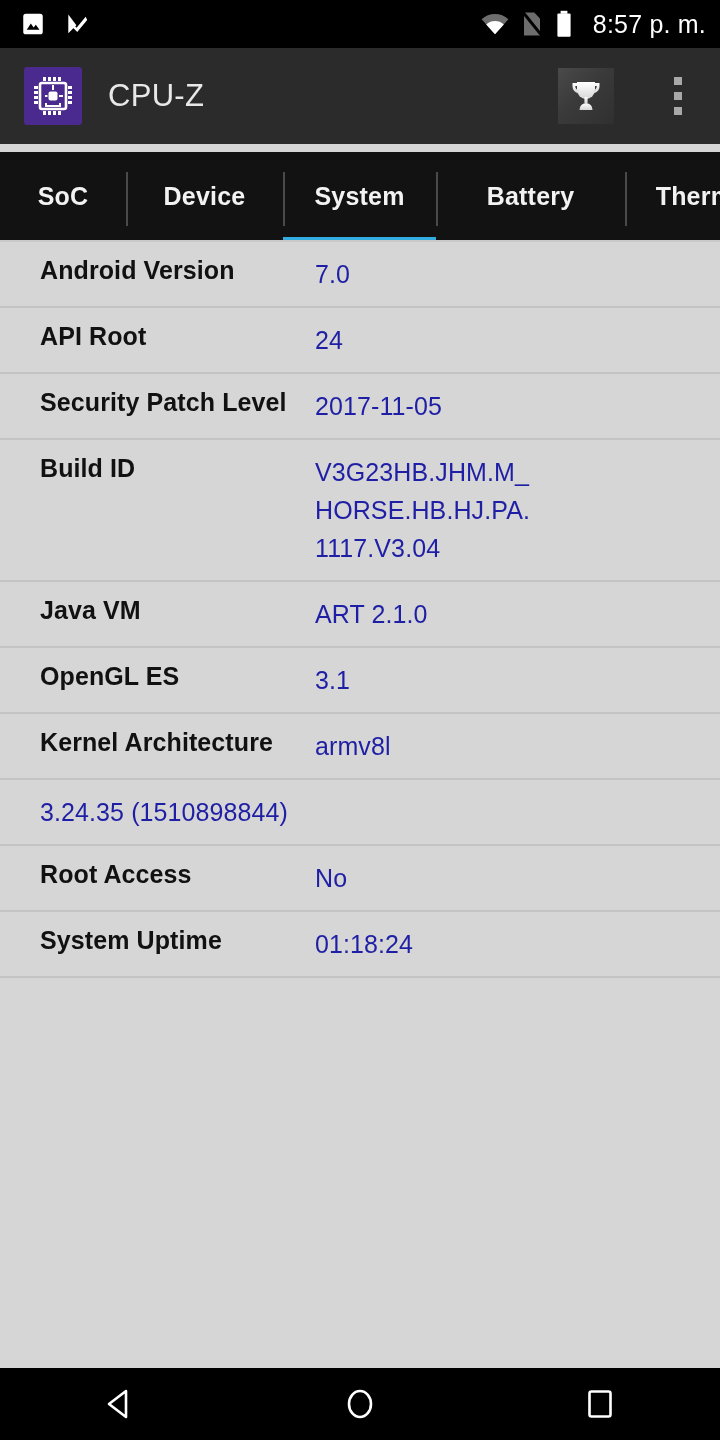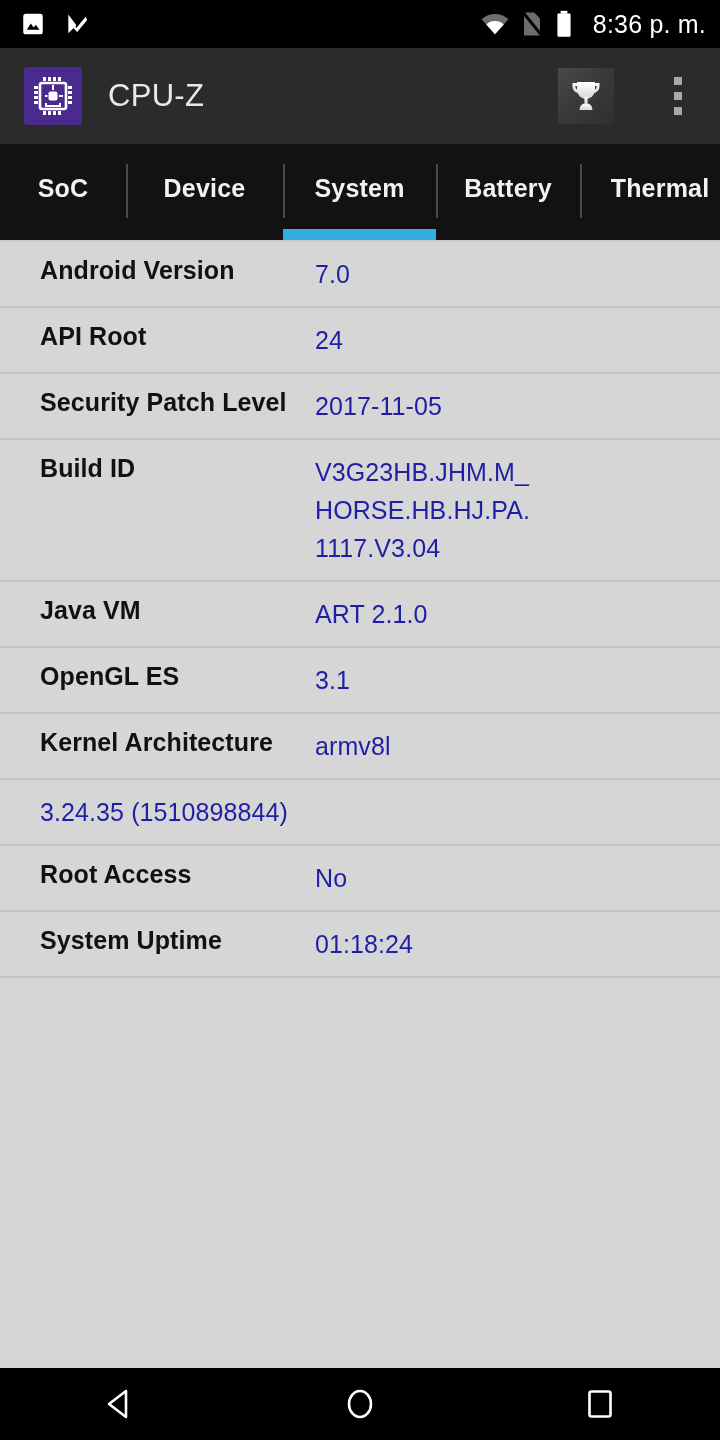--- a/index.html
+++ b/index.html
@@ -124,21 +124,21 @@
   .overflow i {
     display: block;
     width: 8px;
     height: 8px;
     background: #a8a8a8;
   }
 
   
   .tabbar {
     position: absolute;
-    top: 144px; left: 0;
+    top: 152px; left: 0;
     width: 720px;
     height: 96px;
     background: #121212;
     display: flex;
     align-items: stretch;
     overflow: hidden;
   }
   .tab {
     position: relative;
     display: flex;
@@ -265,21 +265,21 @@
           <path d="M4 2.4 h10.2 L20 8.4 V25.6 H4 Z" fill="#6d6d6d"></path>
           <path d="M2.2 1.2 L22.6 26.6" stroke="#000000" stroke-width="3" fill="none"></path>
         </svg>
       </span>
       <span>
         <svg class="icon-batt" viewBox="0 0 18 28">
           <rect x="5.6" y="0.8" width="6.8" height="3" fill="#ffffff"></rect>
           <rect x="2.4" y="3.4" width="13.2" height="23.4" rx="1.2" fill="#ffffff"></rect>
         </svg>
       </span>
-      <span class="sb-time">8:36 p. m.</span>
+      <span class="sb-time">8:57 p. m.</span>
     </div>
   </div>
 
   <div class="appbar">
     <div class="app-logo">
       <svg width="46" height="46" viewBox="0 0 46 46">
         <g fill="#ffffff">
 
           <rect x="13" y="4" width="3" height="4"></rect>
           <rect x="18" y="4" width="3" height="4"></rect>
@@ -342,21 +342,21 @@
 
     </div>
     <div class="tab" style="width:157px">
       <span class="tab-label">Device</span>
 
     </div>
     <div class="tab active" style="width:153px">
       <span class="tab-label">System</span>
       <span class="indicator"></span>
     </div>
-    <div class="tab" style="width:144px">
+    <div class="tab" style="width:189px">
       <span class="tab-label">Battery</span>
 
     </div>
     <div class="tab" style="width:160px">
       <span class="tab-label">Thermal</span>
 
     </div>
   </div>
 
   <div class="content">

